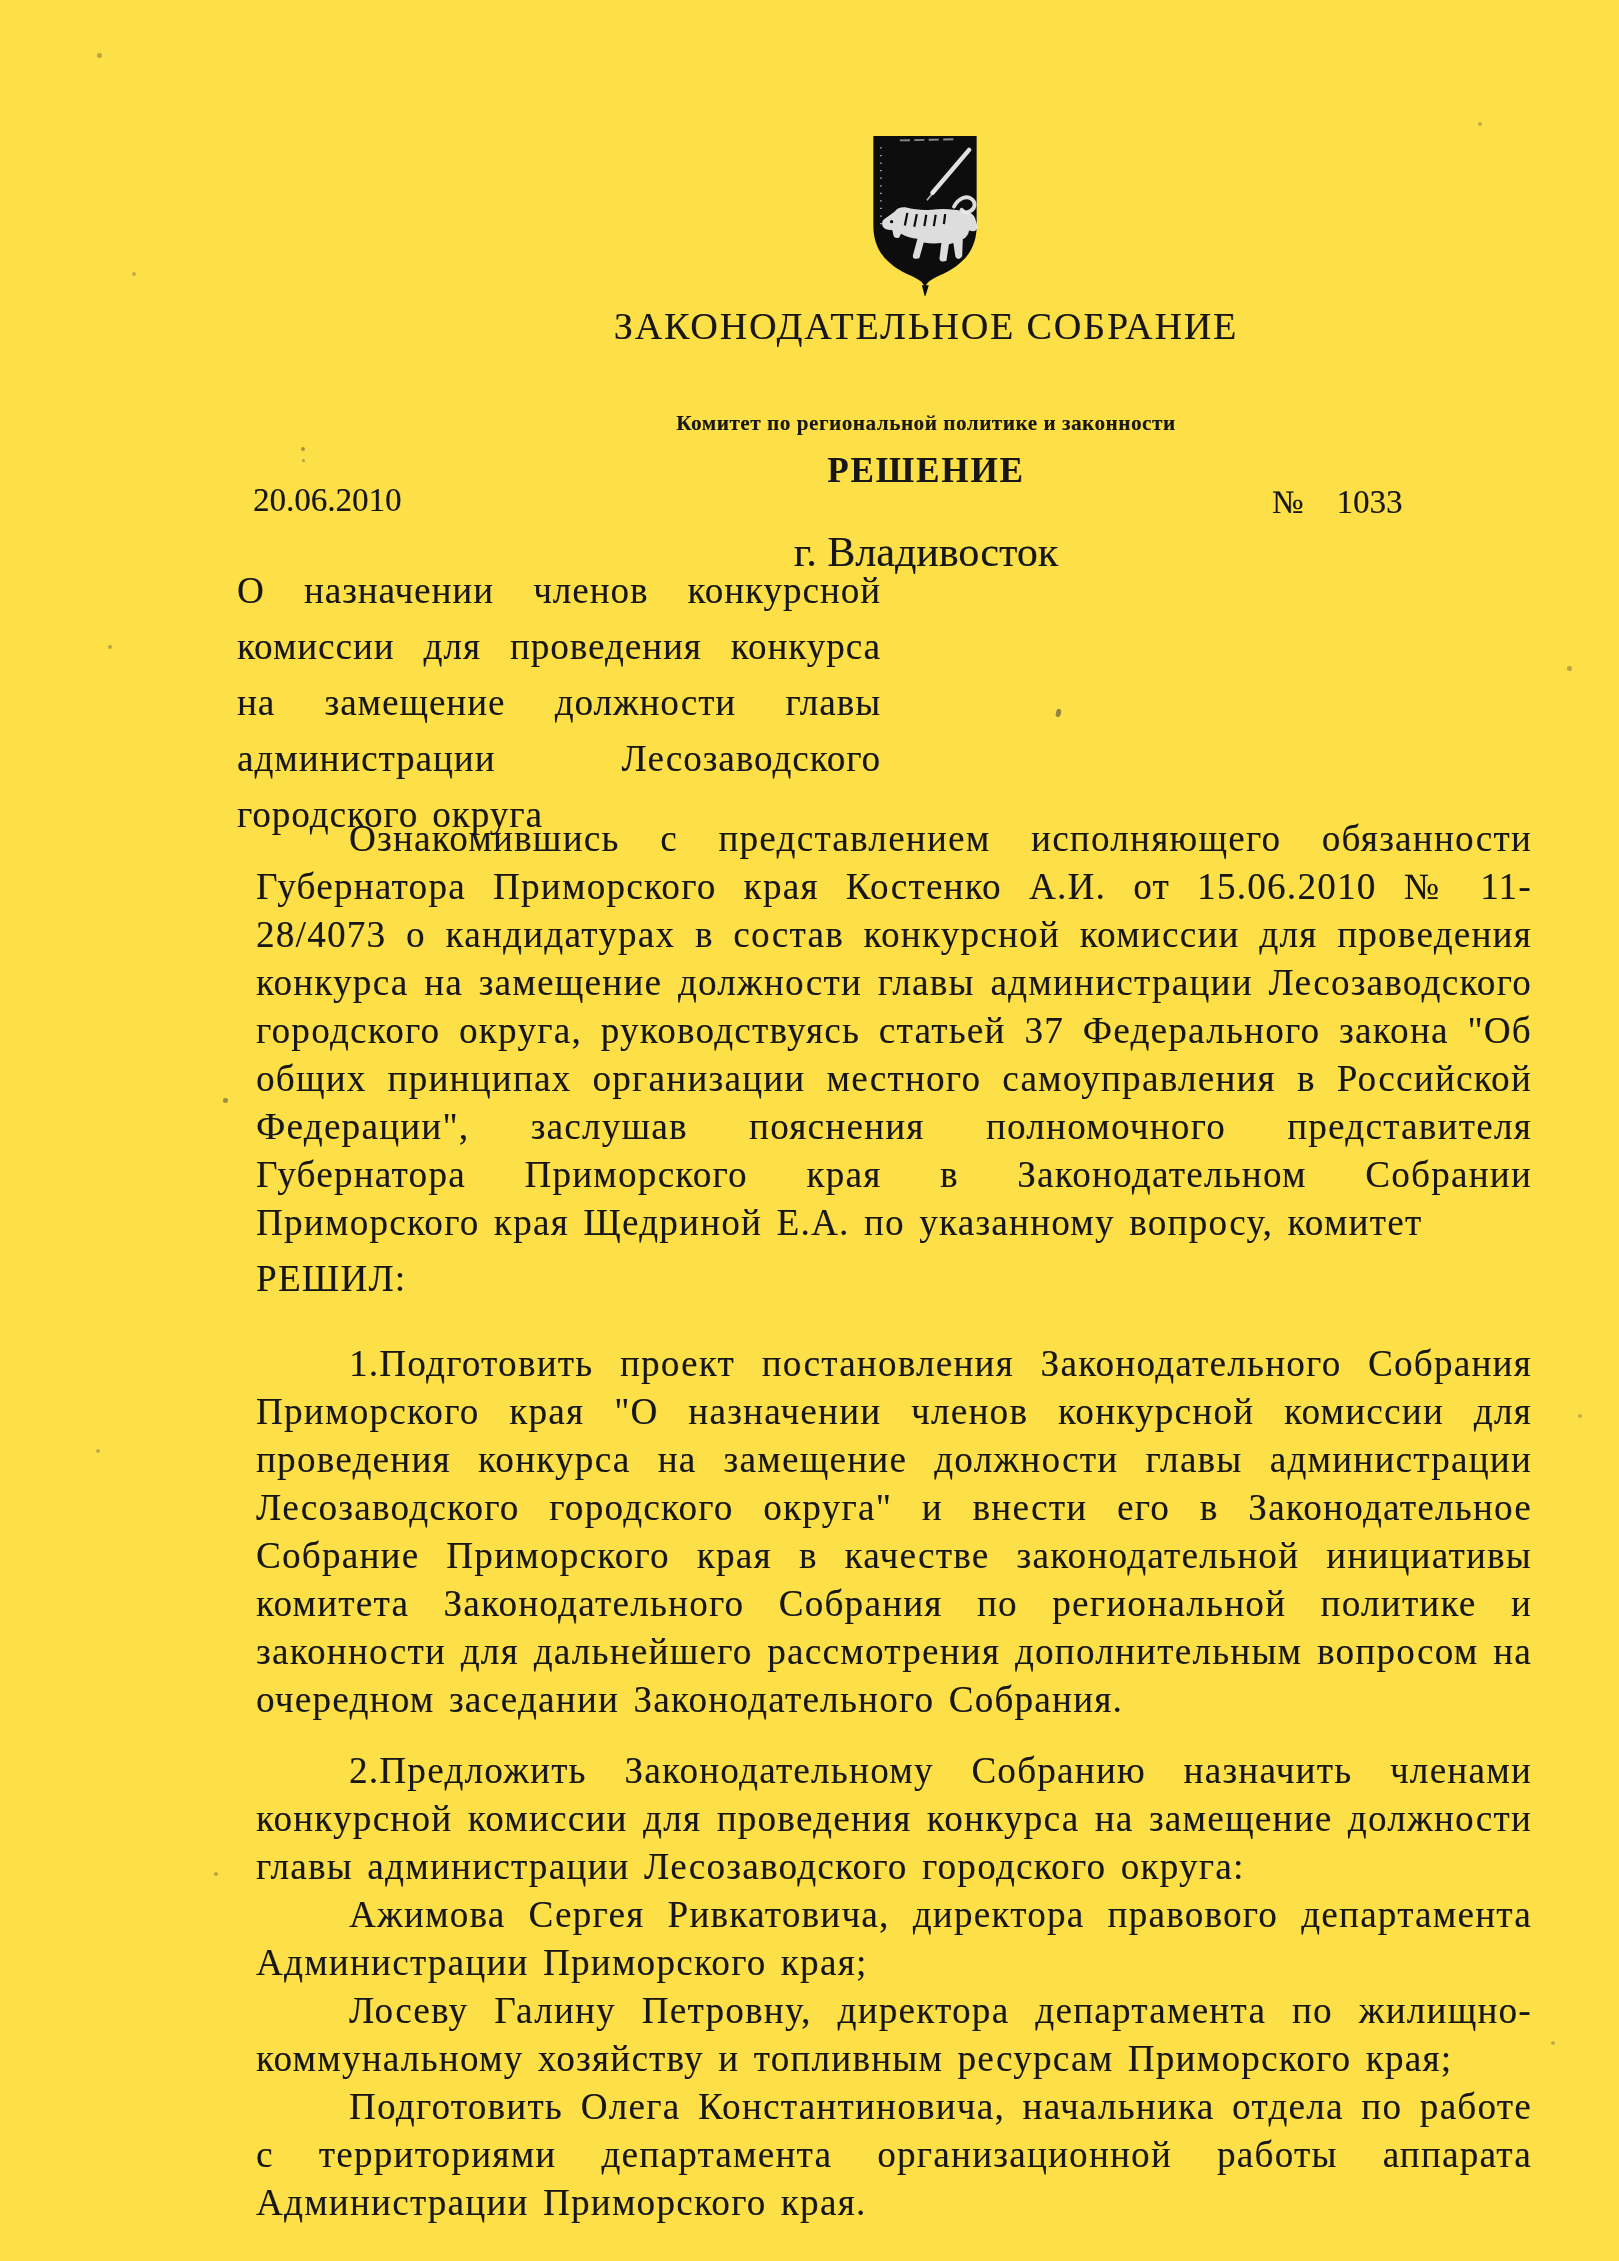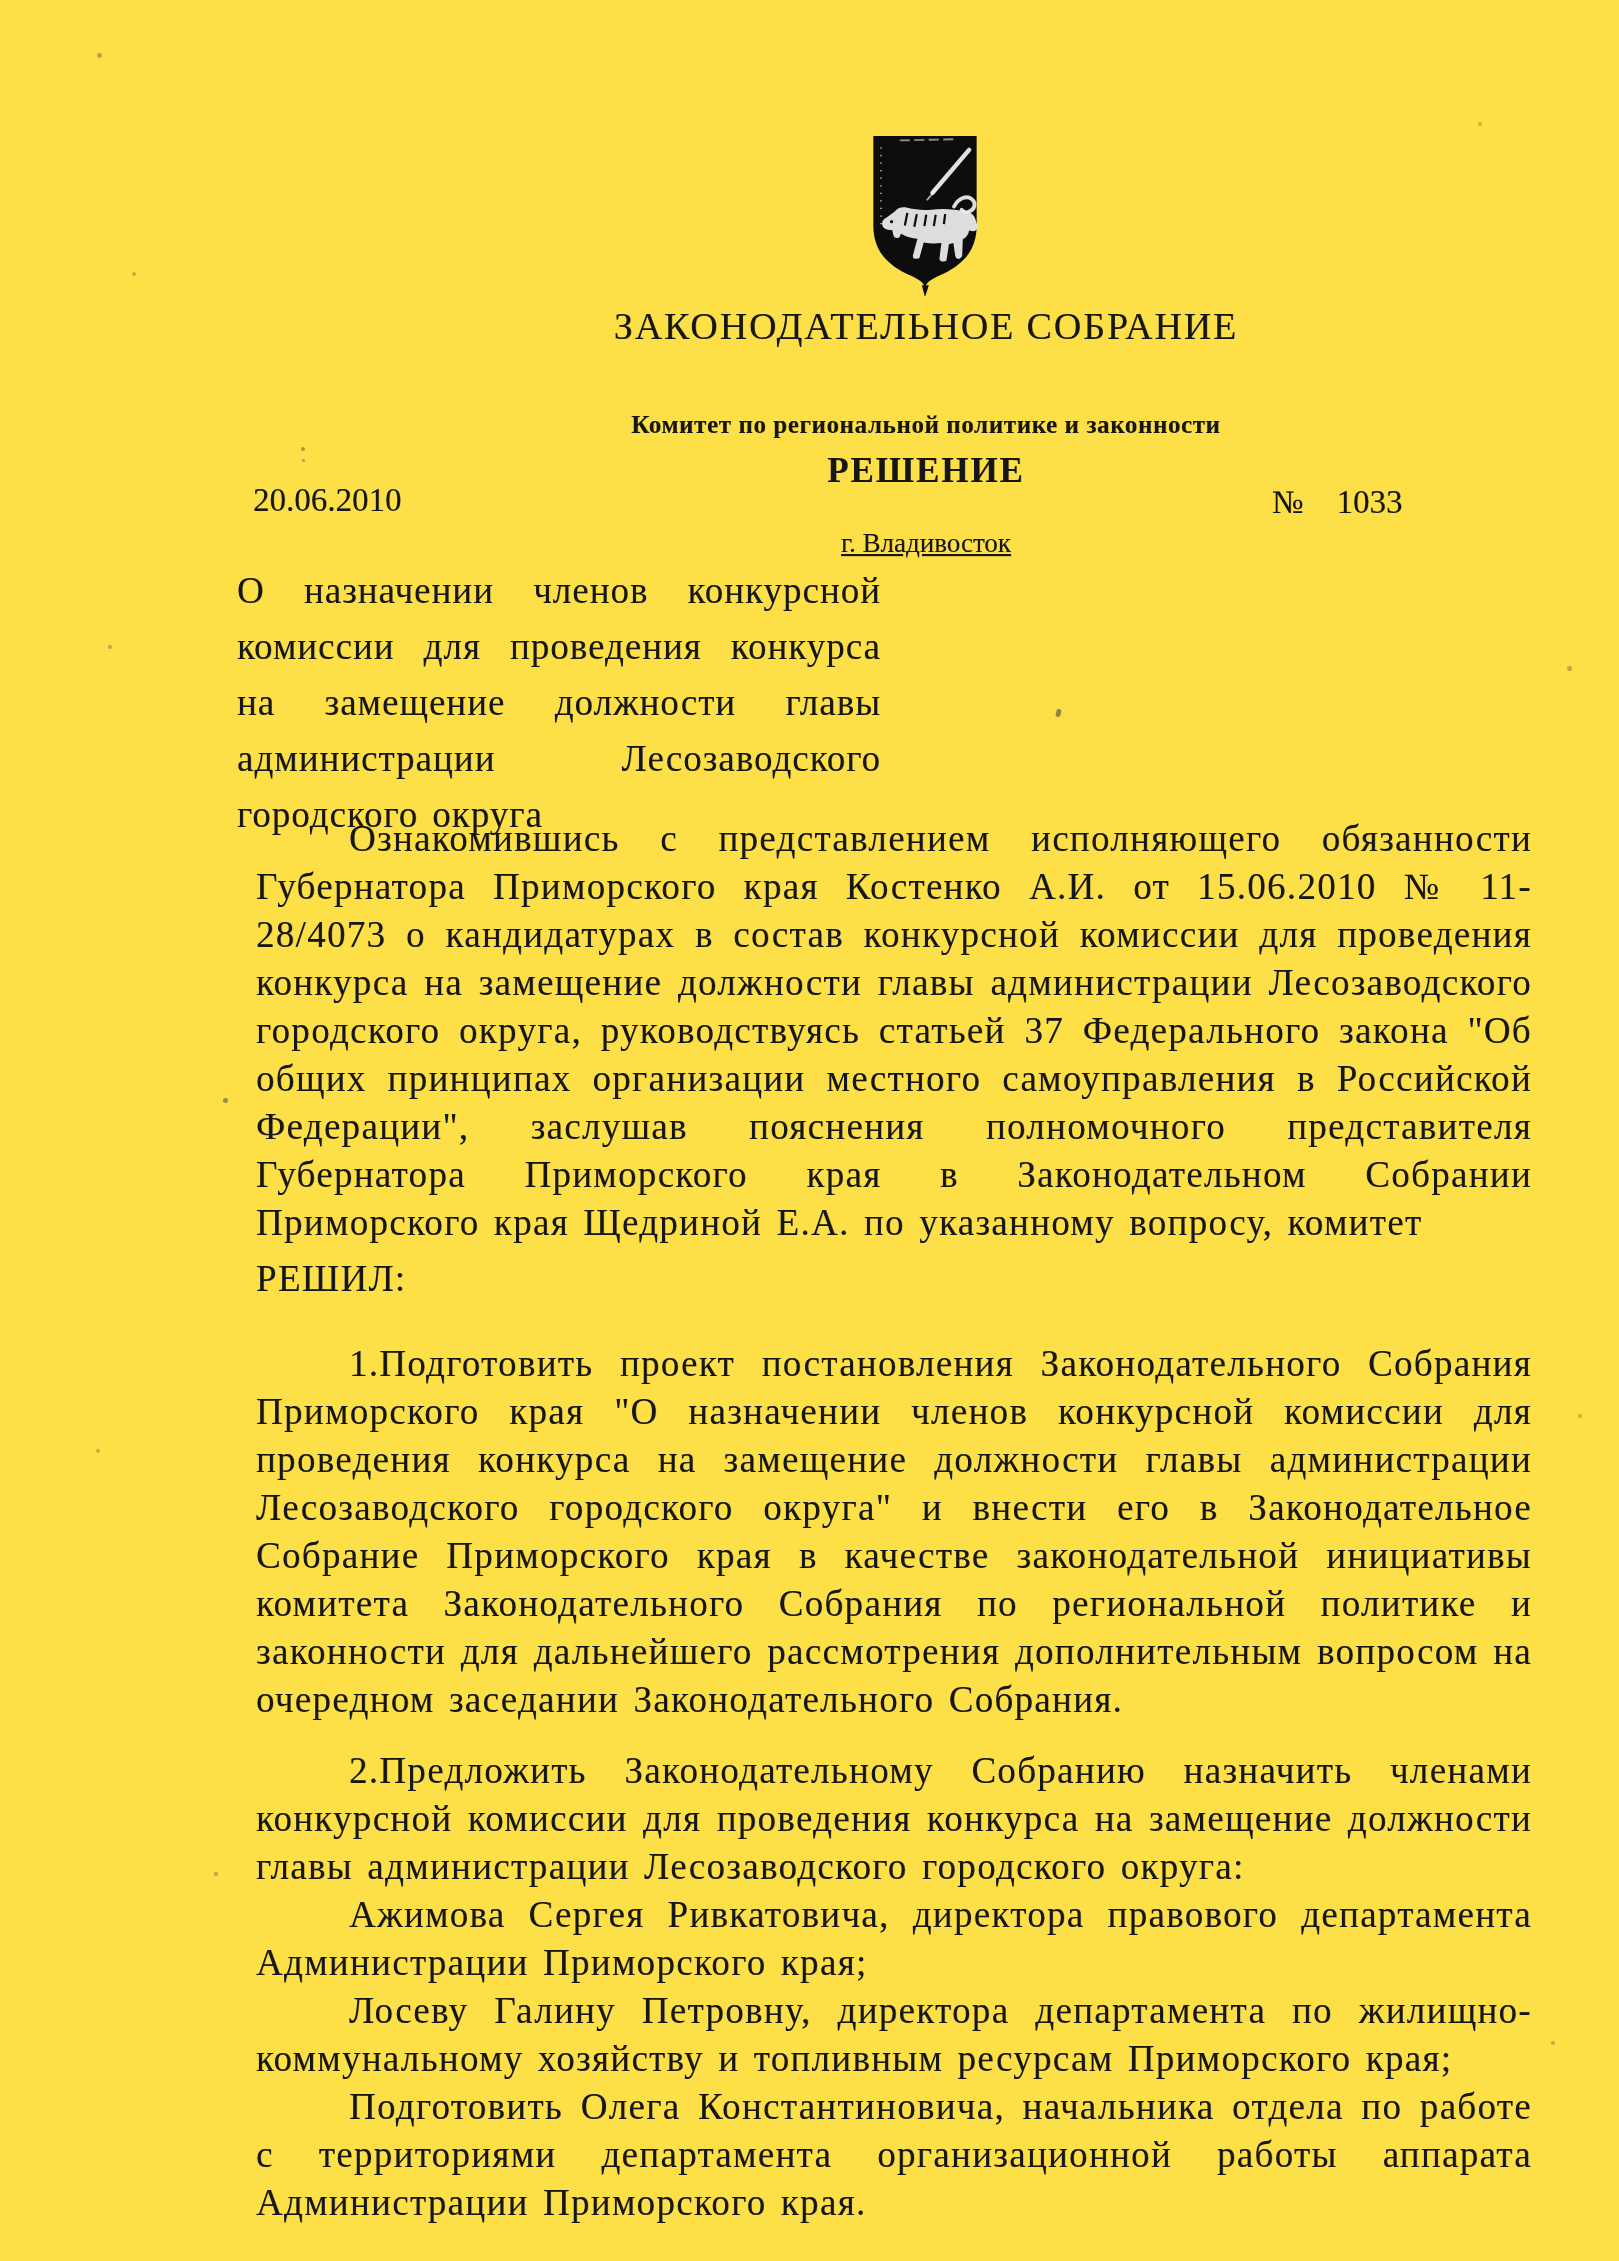--- a/index.html
+++ b/index.html
@@ -8,24 +8,24 @@
     width:1620px;height:2261px;
     background:#fde047;
     font-family:"Liberation Serif","DejaVu Serif",serif;
     color:#161616;
     overflow:hidden;
   }
   .abs{position:absolute;}
   .inktext{text-shadow:0.4px 0.4px 0.4px rgba(25,25,25,0.38);}
   .hdrline{left:269px;width:1314px;text-align:center;}
   .org{font-size:38px;letter-spacing:1.9px;}
-  .committee{font-size:25px;font-weight:bold;letter-spacing:0.6px;}
+  .committee{font-size:21px;font-weight:bold;letter-spacing:0.6px;}
   .doctype{font-size:35px;font-weight:bold;letter-spacing:1.9px;}
   .meta{font-size:33px;}
-  .city{font-size:27px;text-decoration:underline;}
+  .city{font-size:42px;}
   .subject{
     left:237px;top:563px;width:644px;
     font-size:37px;line-height:56px;
     text-align:justify;letter-spacing:1px;word-spacing:3.8px;
   }
   .body-par{
     width:1276px;
     font-size:37px;line-height:48px;
     text-align:justify;text-indent:93px;
     letter-spacing:1.3px;word-spacing:3.8px;

